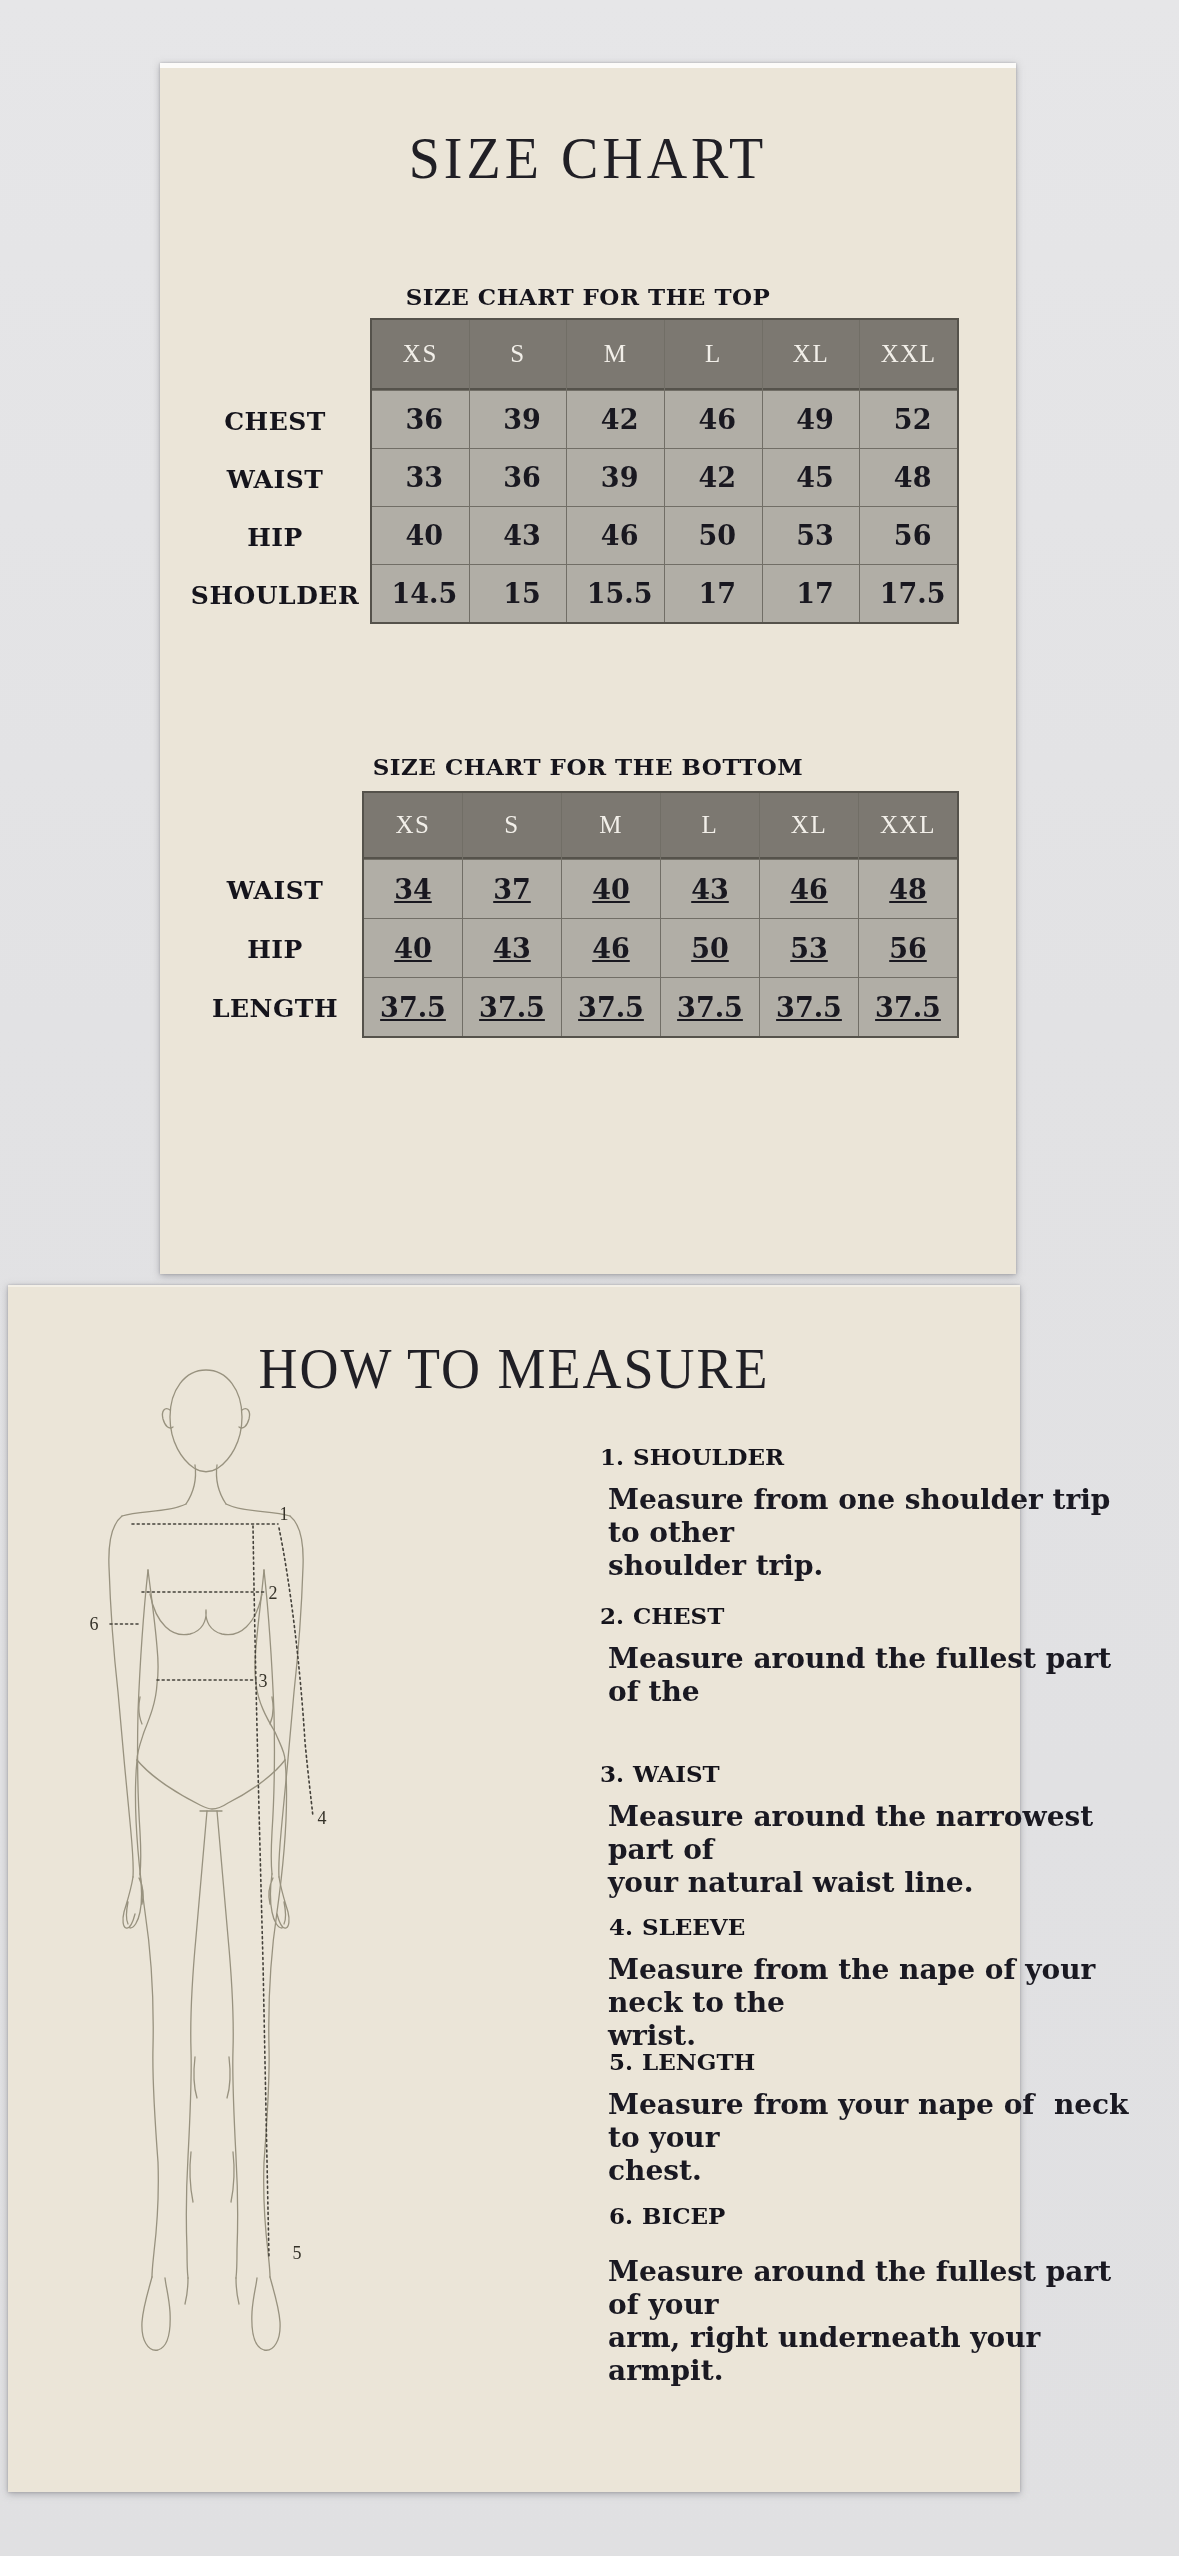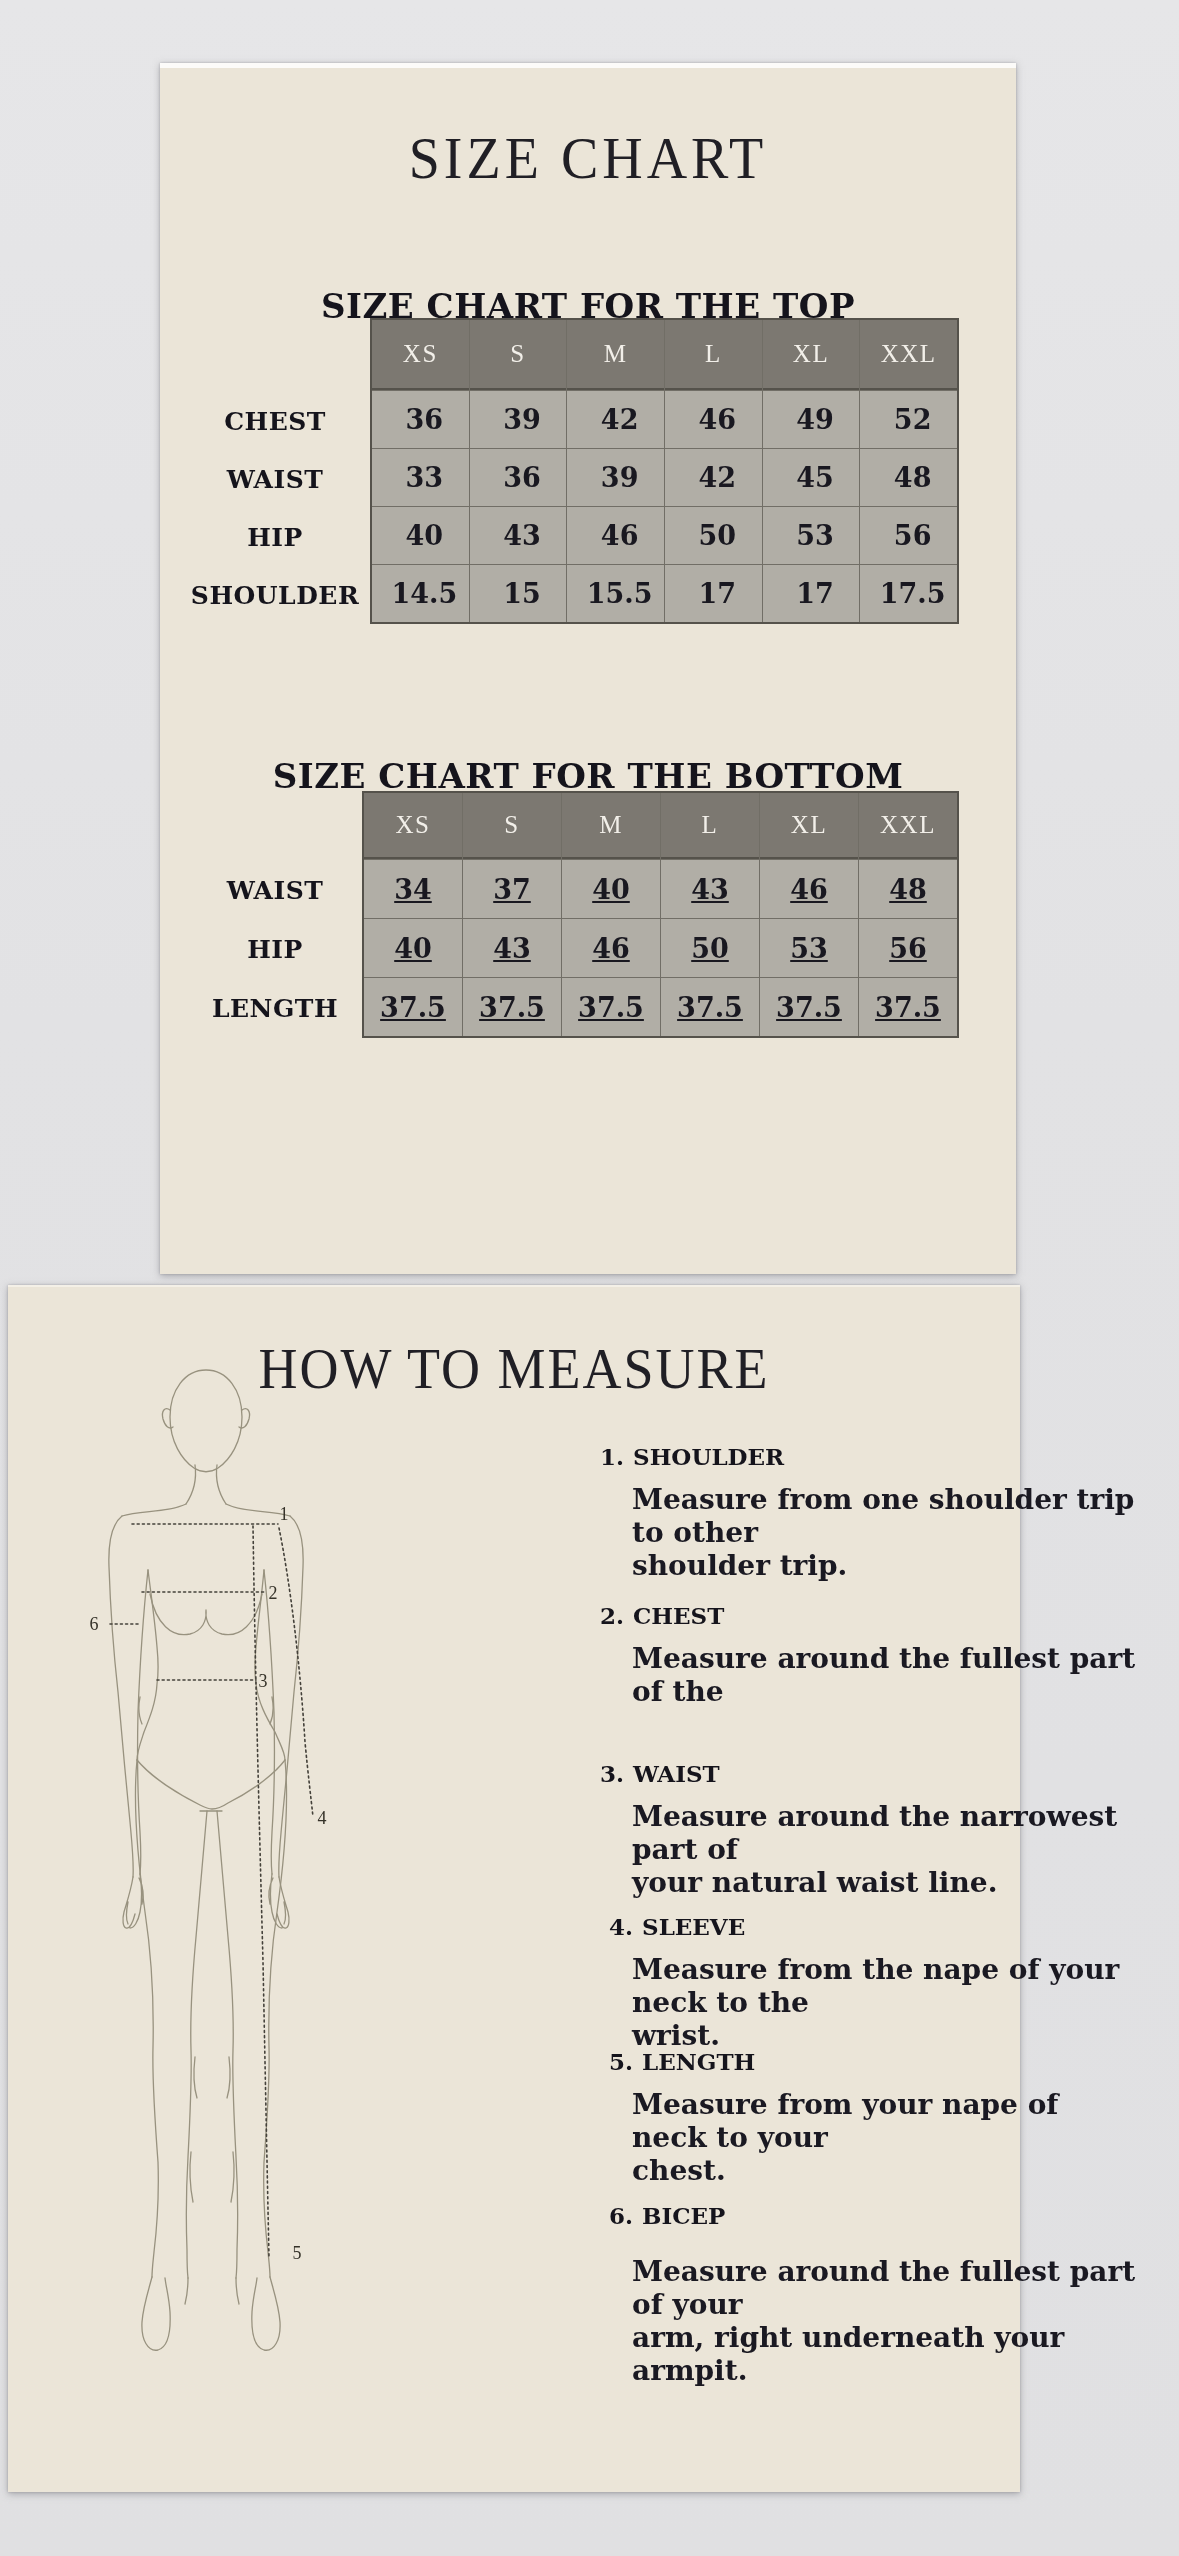--- a/index.html
+++ b/index.html
@@ -18,21 +18,21 @@
   .big-title{
     position:absolute;left:0;width:100%;text-align:center;
     font-family:"Liberation Serif",serif;font-weight:400;color:#201f25;
     font-size:56px;line-height:64px;letter-spacing:4px;white-space:nowrap;
     transform:scaleY(1.06);
   }
   #card-how-to-measure .big-title{font-size:54px;letter-spacing:2px;}
 
   .table-heading{
     position:absolute;left:0;width:100%;text-align:center;
-    font-weight:700;font-size:34px;line-height:34px;letter-spacing:.5px;color:#15141c;
+    font-weight:700;font-size:23px;line-height:34px;letter-spacing:.5px;color:#15141c;
     white-space:nowrap;
   }
 
   .chart-block{position:absolute;left:20px;width:816px;}
   .size-table{
     position:absolute;display:grid;grid-template-columns:repeat(6,1fr);
     gap:1px;background:#716e66;border:2px solid #55524b;
   }
   #table-top{left:190px;top:0;width:585px;}
   #table-bottom{left:182px;top:0;width:593px;}
@@ -56,21 +56,21 @@
   .rl{display:flex;align-items:center;justify-content:center;
       font-weight:700;font-size:25px;letter-spacing:.5px;color:#15141c;}
   #labels-top .rl{height:58px;}
   #labels-bottom .rl{height:59px;}
 
   
   .step{position:absolute;left:592px;width:545px;}
   .step-heading{font-weight:700;font-size:23px;line-height:34px;color:#15141c;}
   .step.indent .step-heading{padding-left:9px;}
   .step-name{margin-left:9px;}
-  .step-desc{margin:9px 0 0 32px;font-weight:700;font-size:28px;line-height:33px;color:#1a1922;}
+  .step-desc{margin:9px 0 0 8px;font-weight:700;font-size:28px;line-height:33px;color:#1a1922;}
   .step-desc.gap-lg{margin-top:22px;}
   .step-desc div{white-space:pre-wrap;}
 
   
   #figure-svg{position:absolute;left:52px;top:75px;}
   .fig path,.fig ellipse{fill:none;stroke:#98927f;stroke-width:1.3;stroke-linecap:round;}
   .fig .dash{stroke:#44413a;stroke-width:1.6;stroke-dasharray:2 3.2;}
   .fig-num{font-family:"Liberation Serif",serif;font-size:18px;fill:#353229;}
 </style>
 </head>

